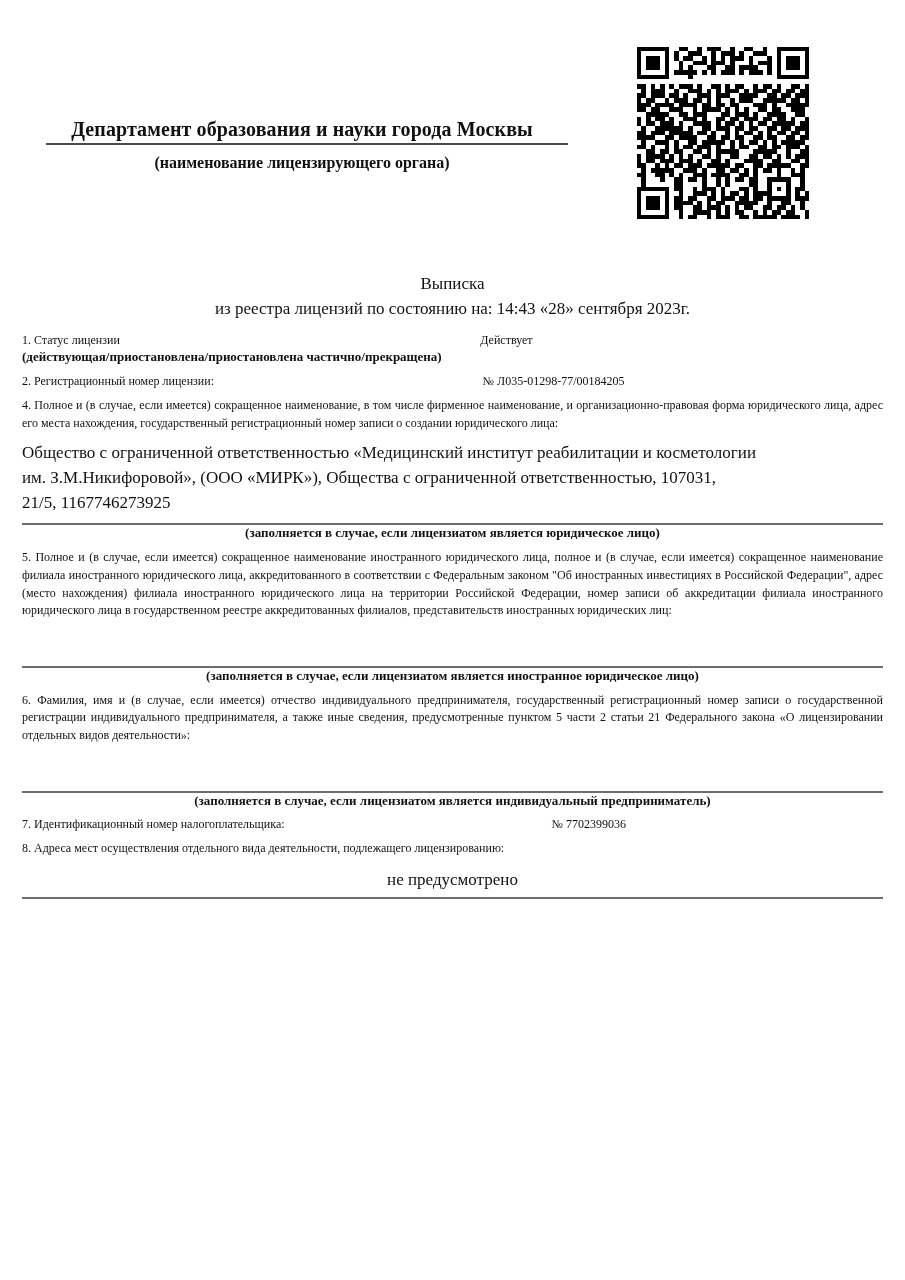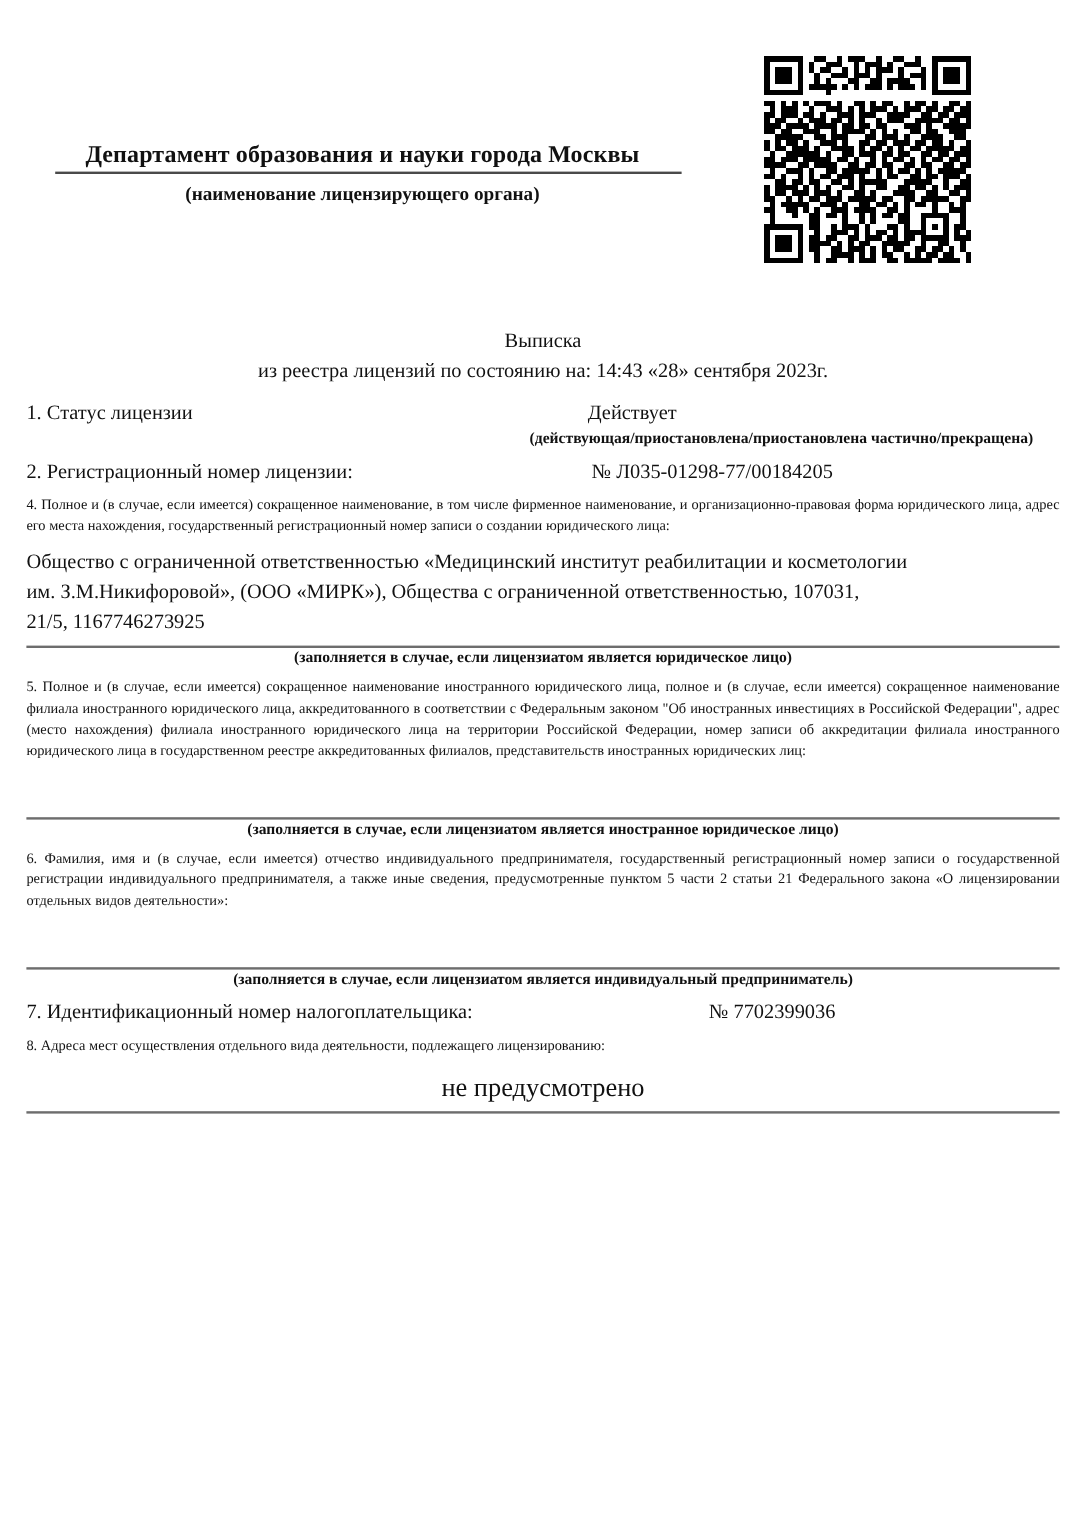--- a/index.html
+++ b/index.html
@@ -72,40 +72,40 @@
 
   .doc-heading {
     text-align: center;
     font-size: 17px;
     line-height: 1.45;
   }
 
   .row {
     display: flex;
     align-items: flex-start;
-    font-size: 17px;
+    font-size: 12px;
     line-height: 1.5;
     margin-top: 6px;
   }
   .row .label { flex: 0 0 auto; white-space: nowrap; }
   .row .value {
     flex: 1 1 auto;
     text-align: center;
     padding-left: 10px;
   }
   .row-status { margin-top: 10px; }
 
   .caption {
     text-align: center;
     font-size: 13px;
     font-weight: bold;
     line-height: 1.3;
   }
   .caption-right {
-    text-align: right;
+    text-align: left;
     padding-right: 22px;
   }
 
   .para {
     font-size: 12px;
     line-height: 1.47;
     text-align: justify;
     text-justify: inter-word;
     margin-top: 7px;
   }
@@ -119,21 +119,21 @@
 
   .rule {
     height: 2px;
     background: #6d6d6d;
     margin: 7px 0 0 0;
   }
   .rule-gap { margin-top: 46px; }
 
   .center-value {
     text-align: center;
-    font-size: 22px;
+    font-size: 17px;
     margin-top: 12px;
   }
 </style>
 </head>
 <body>
 
 <div class="page">
 
   <div class="header-block">
     <div class="org-title">Департамент образования и науки города Москвы</div>

